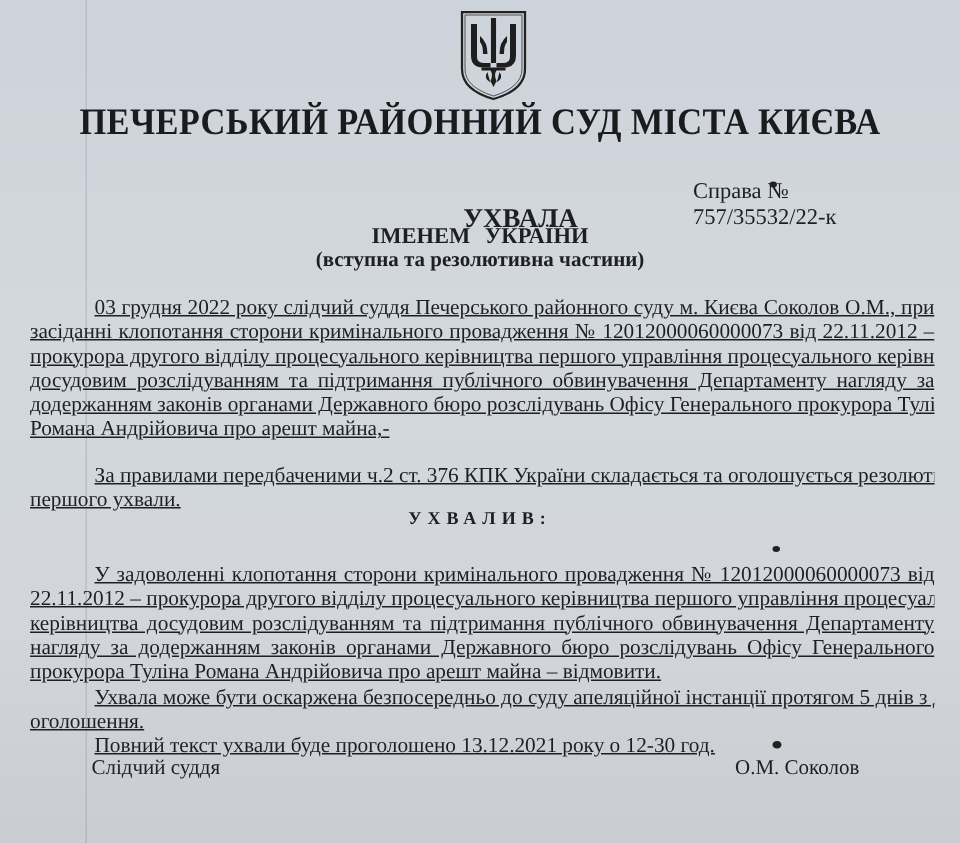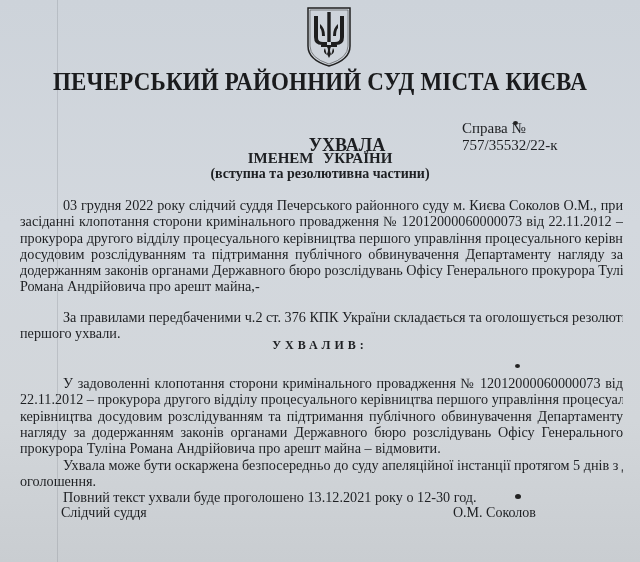--- a/index.html
+++ b/index.html
@@ -31,21 +31,21 @@
       position: absolute; left: 0; width: 640px; text-align: center; font-weight: bold;
     }
     .h1 { top: 135px; font-size: 18px; padding-left: 27px; }
     .h2 { top: 150px; font-size: 15px; word-spacing: 6px; }
     .h3 { top: 166px; font-size: 14px; }
     .para {
       position: absolute; left: 20px; width: 603px; font-size: 14.2px; line-height: 16.3px;
       text-align: justify;
     }
     .para .indent { padding-left: 43px; }
-    .line { display: block; text-align: justify; text-align-last: justify; white-space: nowrap; overflow: hidden; }
+    .line { display: block; text-align: justify; text-align-last: justify; white-space: nowrap; overflow: hidden; text-decoration: underline; }
     .line.last { text-align-last: left; }
     .p1 { top: 197px; }
     .p2 { top: 309px; }
     .decided {
       position: absolute; left: 0; width: 640px; top: 338px; text-align: center;
       font-weight: bold; font-size: 12px; letter-spacing: 4px;
     }
     .p3 { top: 375px; }
     .p4 { top: 441px; }
     .p5 { top: 472px; }
@@ -115,14 +115,14 @@
     <span class="line last">оголошення.</span>
   </div>
 
   <div class="para p5" style="top:489px;">
     <span class="line indent last">Повний текст ухвали буде проголошено 13.12.2021 року о 12-30 год.</span>
   </div>
 
   <div class="ink-dot" style="left:515px;top:494px;width:6px;height:5px;"></div>
 
   <div class="sig-label" style="top:505px;">Слідчий суддя</div>
-  <div class="sig-name" style="top:505px;">О.М. Соколов</div>
+  <div class="sig-name" style="top:505px;margin-left:37px;">О.М. Соколов</div>
 </div>
 
 </body></html>

